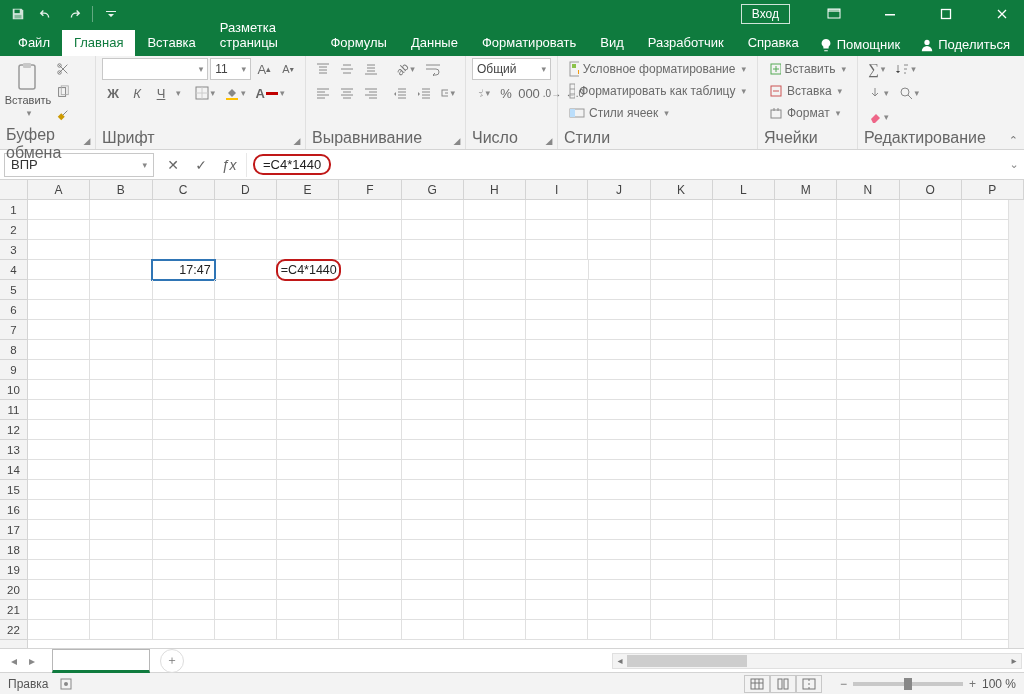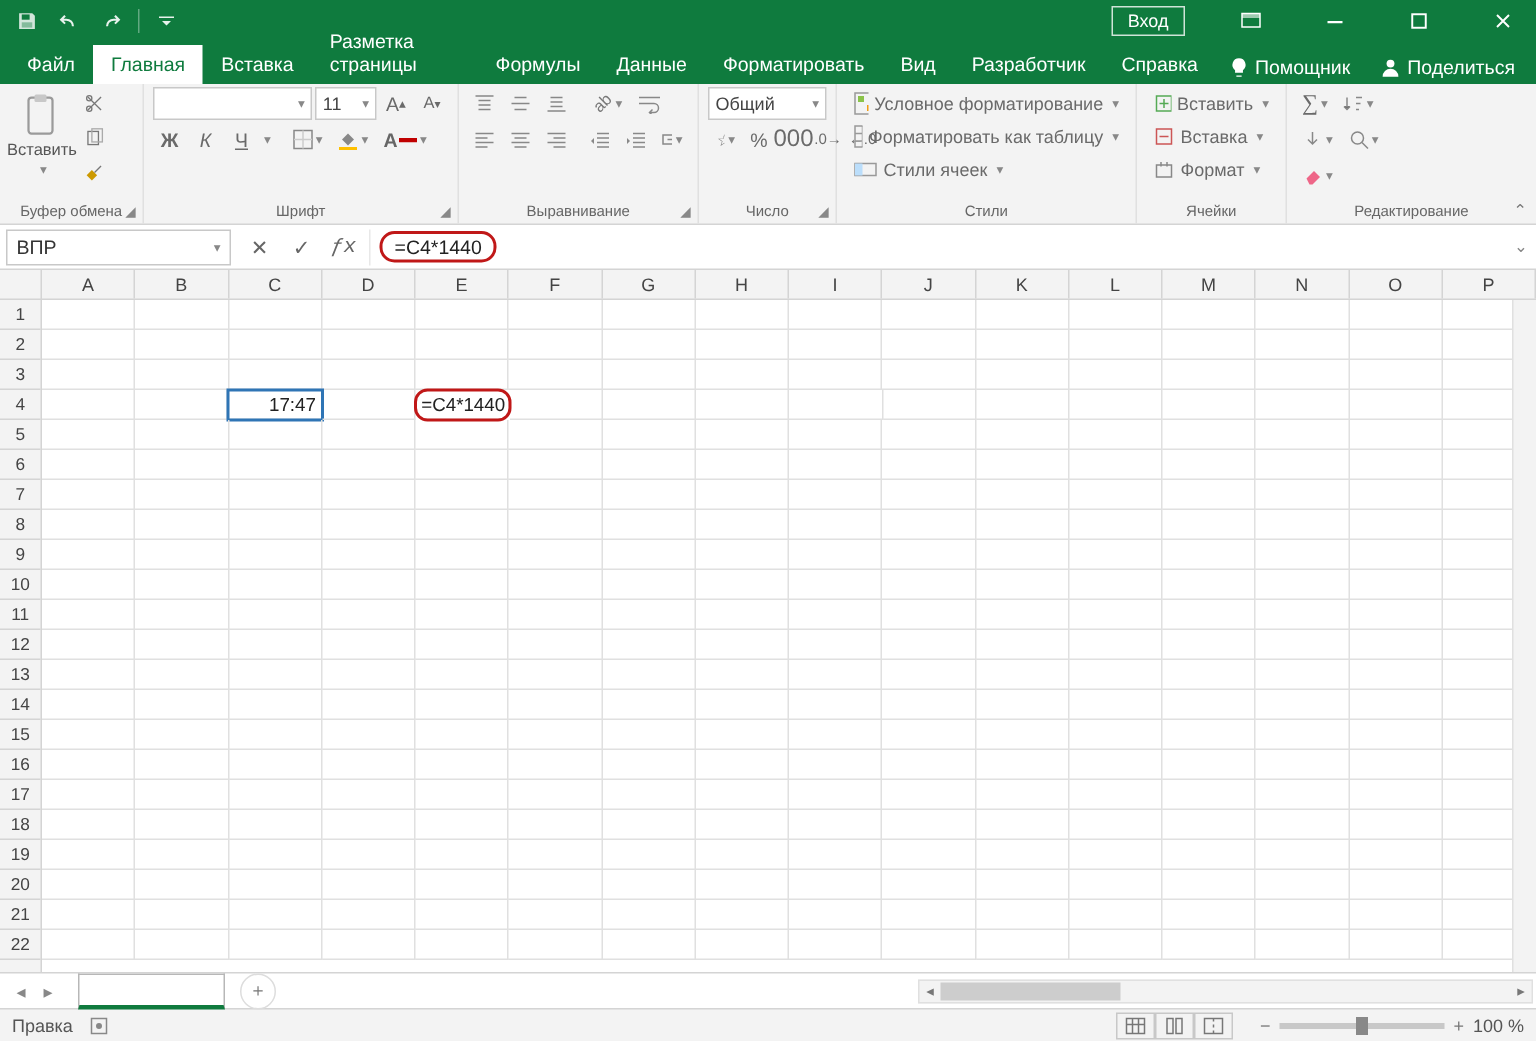--- a/index.html
+++ b/index.html
@@ -18,21 +18,21 @@
 .tabstrip { height: 28px; background: #0f7b3e; display:flex; align-items:flex-end; padding-left:6px; color:#fff; font-size:13px; }
 .tab { padding: 5px 12px 6px; cursor:pointer; position:relative; }
 .tab.active { background:#fff; color:#0f7b3e; }
 .tabstrip .right { margin-left:auto; display:flex; align-items:center; padding-right:6px; gap:4px;text-align:center;}
 .helpitem{display:flex;align-items:center;gap:4px;padding:4px 8px;cursor:pointer;font-size:13px;}
 
 
 .ribbon { height: 94px; background:#f3f3f3; border-bottom:1px solid #d4d4d4; display:flex; position:relative; }
 .ribbon .collapse{position:absolute;right:6px;bottom:2px;font-size:11px;color:#777;cursor:pointer;}
 .group { border-right:1px solid #e0e0e0; padding:2px 6px 0; display:flex; flex-direction:column; position:relative;}
-.group-label{font-size:10px;color:#666;text-align:center;padding-bottom:2px;margin-top:auto;}
+.group-label{font-size:16px;color:#666;text-align:left;padding-bottom:2px;margin-top:auto;}
 .group .launcher{position:absolute;right:2px;bottom:2px;font-size:9px;color:#888;cursor:pointer;width:12px;height:12px;display:flex;align-items:center;justify-content:center;}
 .grow{display:flex;flex-direction:row;align-items:center;}
 .gbtn{height:22px;min-width:22px;padding:0 3px;display:flex;align-items:center;justify-content:center;border:1px solid transparent;color:#6a6a6a;cursor:pointer;font-size:13px;}
 .bigbtn{width:44px;display:flex;flex-direction:column;align-items:center;justify-content:center;gap:2px;color:#555;font-size:11px;padding:4px 2px;cursor:pointer;}
 .fontbox{width:110px;height:22px;border:1px solid #c8c8c8;background:#fff;display:flex;align-items:center;padding:0 4px;font-size:12px;color:#777;}
 .sizebox{width:42px;height:22px;border:1px solid #c8c8c8;background:#fff;display:flex;align-items:center;padding:0 4px;font-size:12px;color:#444;}
 .dd{font-size:9px;color:#888;margin-left:2px;}
 .lbltext{font-size:12px;color:#6a6a6a;white-space:nowrap;}
 .stackbtn{display:flex;align-items:center;gap:4px;height:22px;padding:0 4px;cursor:pointer;border:1px solid transparent;}
 
@@ -326,21 +326,21 @@
         </div>
     </div>
     <div class="grow" style="gap:1px;margin-top:2px;">
       <div class="gbtn">
           <svg width="14" height="14">
             <text x="2" y="11" font-size="11" fill="#777">☆</text>
           </svg>
           <span class="dd">▾</span>
         </div>
       <div class="gbtn" style="font-size:13px;">%</div>
-      <div class="gbtn" style="font-size:16px;">000</div>
+      <div class="gbtn" style="font-size:13px;">000</div>
       <div class="gbtn" style="font-size:10px;">.0→</div>
       <div class="gbtn" style="font-size:10px;">←.0</div>
     </div>
     <div class="group-label">Число</div>
     <div class="launcher">◢</div>
   </div>
 
   <div class="group" style="width:200px">
     <div class="stackbtn">
         <svg width="16" height="16">
@@ -438,21 +438,21 @@
 </div>
 
 <div class="fxbar">
   <div class="namebox">
     <span>ВПР</span>
     <span class="dd">▾</span>
   </div>
   <div class="fxctrl">
     <div class="fxbtn">✕</div>
     <div class="fxbtn">✓</div>
-    <div class="fxbtn" style="font-style:italic;font-family:Liberation Mono, monospace;">ƒx</div>
+    <div class="fxbtn" style="font-style:italic;font-family:Liberation Sans, sans-serif;">ƒx</div>
   </div>
   <div class="fxinput">
     <span class="formula-hl">=C4*1440</span>
   </div>
   <div class="fxexpand">⌄</div>
 </div>
 
 <div class="gridwrap">
   <div class="cornersel"></div>
   <div class="colheads" id="colheads">

